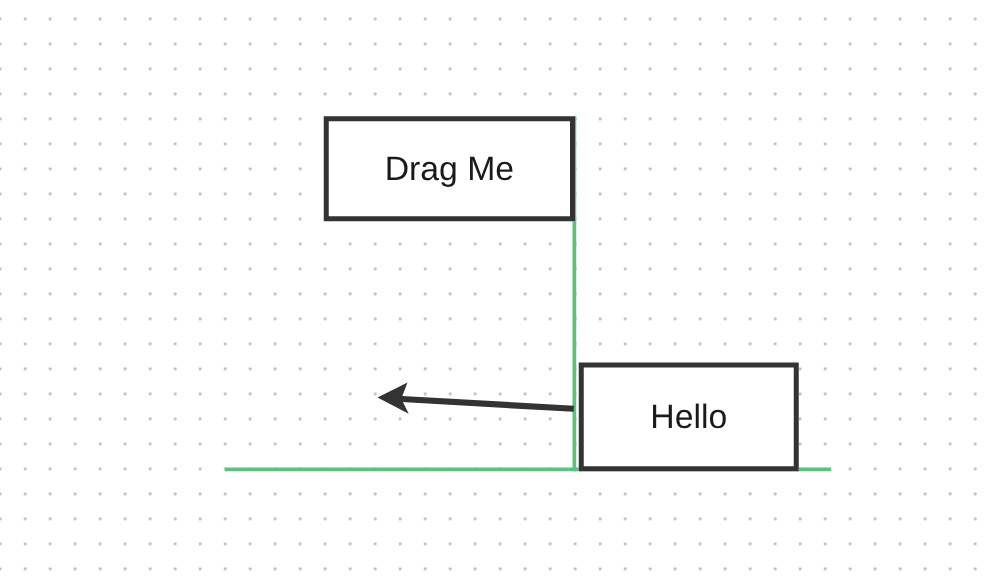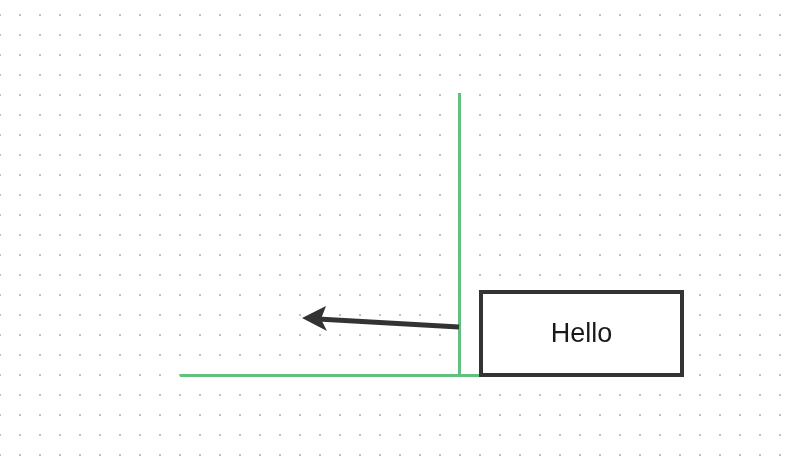--- a/index.html
+++ b/index.html
@@ -57,23 +57,23 @@
     letter-spacing: 0px;
     white-space: nowrap;
   }
   #node-drag-me {
     left: 259px;
     top: 93px;
     width: 201px;
     height: 84px;
   }
   #node-hello {
-    left: 479px;
+    left: 463px;
     top: 290px;
-    width: 205px;
+    width: 176px;
     height: 87px;
   }
   #node-world {
     left: 178px;
     top: 254px;
     width: 124px;
     height: 124px;
     border-radius: 50%;
   }
 
@@ -97,19 +97,22 @@
   <div class="guide guide-v" style="left:458px; top:93px; height:284px;"></div>
   <div class="guide guide-h" style="left:180px; top:374px; width:485px;"></div>
 
   <svg id="connector" viewBox="0 0 794 470" xmlns="http://www.w3.org/2000/svg">
     <g>
       <line x1="459" y1="327" x2="318" y2="319" stroke="#333333" stroke-width="5" stroke-linecap="butt"></line>
       <polygon points="302,318 326,306 321,319 327,331" fill="#333333"></polygon>
     </g>
   </svg>
 
+  <div class="node" id="node-drag-me">
+    <span class="node-label">Drag Me</span>
+  </div>
 
 
   <div class="node" id="node-hello">
     <span class="node-label">Hello</span>
   </div>
 
 </div>
 
 </body></html>

